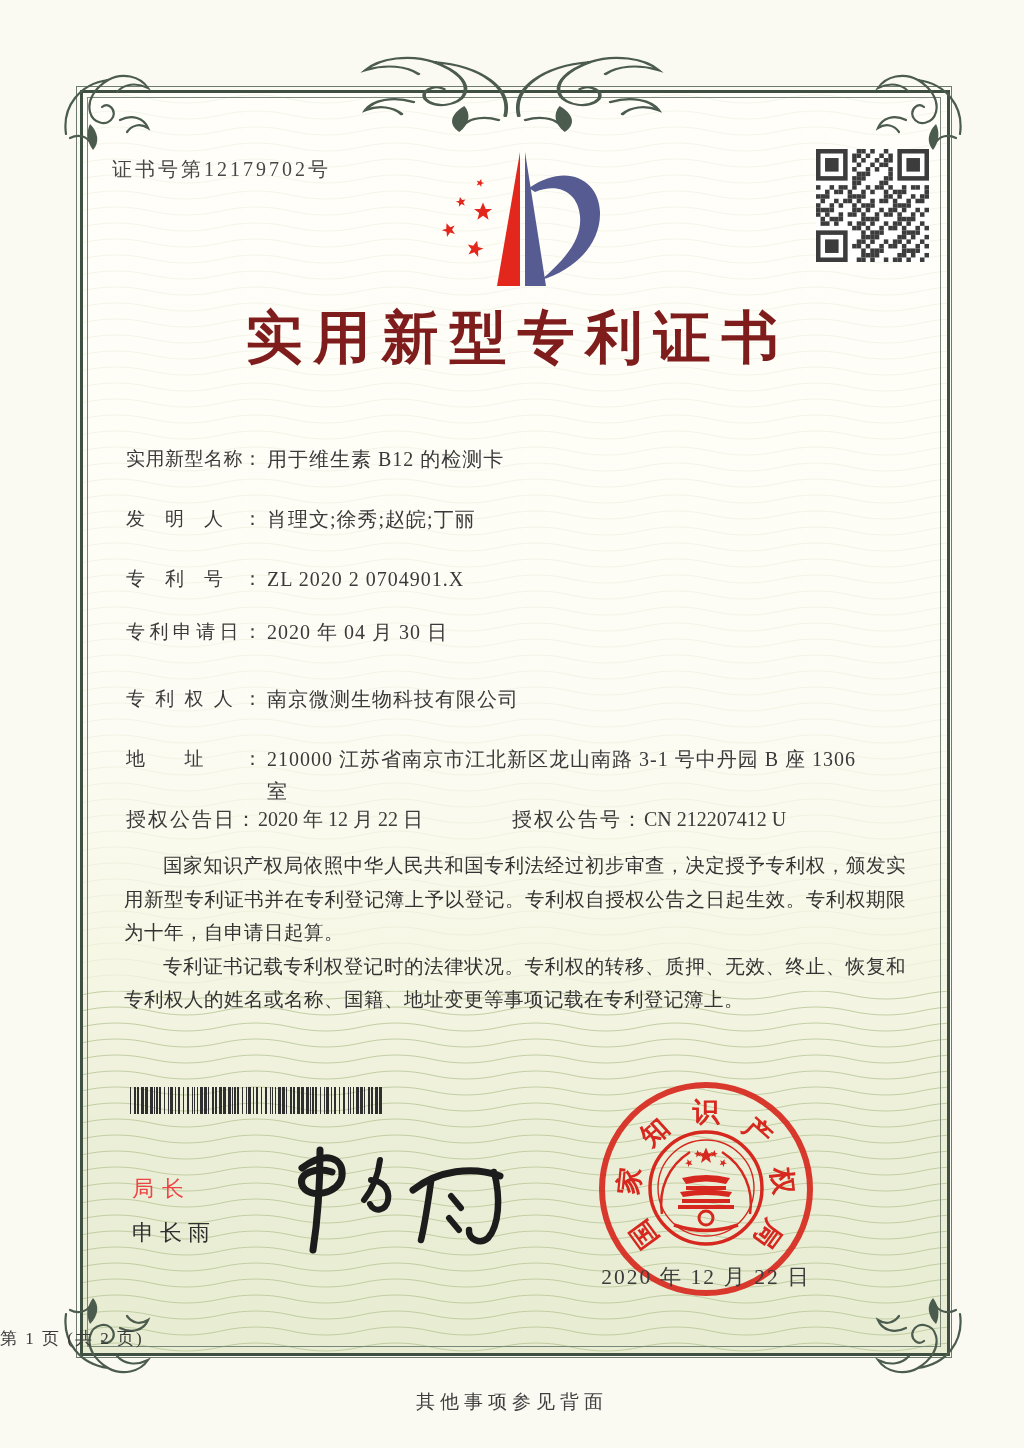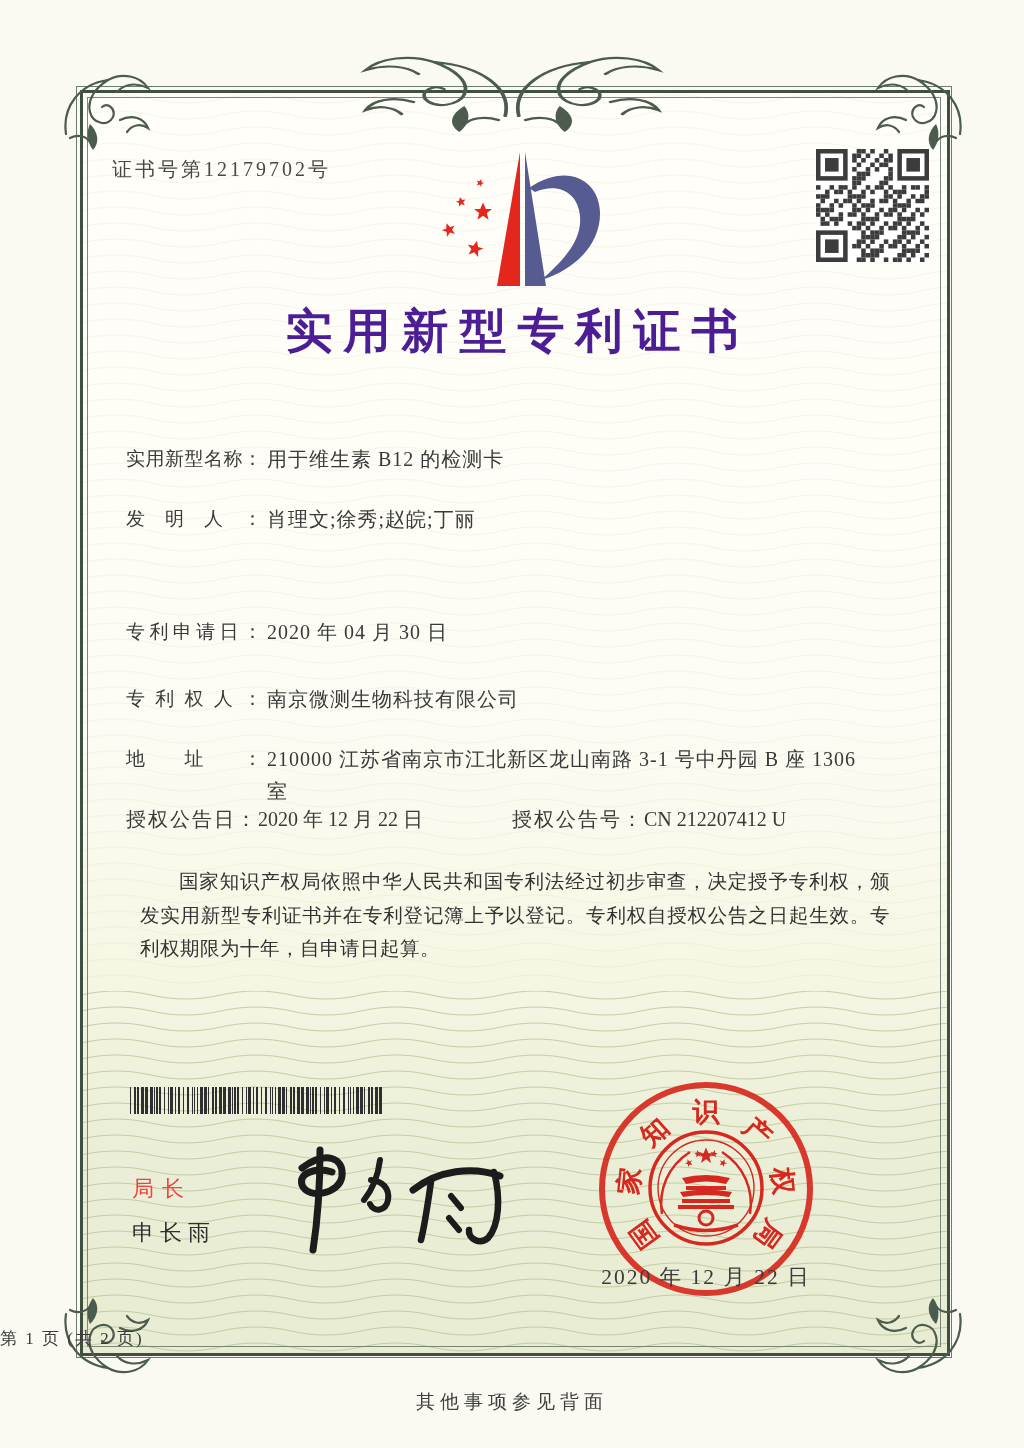--- a/index.html
+++ b/index.html
@@ -12,31 +12,31 @@
   .waves{position:absolute;left:81px;top:91px;}
   
   .frame-outer{position:absolute;left:76px;top:86px;width:874px;height:1270px;border:1px solid #6c7b6d;}
   .frame-mid{position:absolute;left:80px;top:90px;width:864px;height:1260px;border:3px solid #3f4f42;}
   .frame-inner{position:absolute;left:87px;top:97px;width:852px;height:1248px;border:1px solid #78877a;}
   .ornament{position:absolute;pointer-events:none;}
   
   .cert-no{position:absolute;left:112px;top:156px;font-size:20px;letter-spacing:3px;color:#474747;}
   .logo{position:absolute;left:425px;top:146px;}
   .qr{position:absolute;left:816px;top:149px;background:#fff;}
-  .title{position:absolute;left:0;right:0;top:300px;text-align:center;font-size:47px;font-weight:bold;
-         letter-spacing:11px;text-indent:11px;color:#4c1d95;}
+  .title{position:absolute;left:0;right:0;top:300px;text-align:center;font-size:57px;font-weight:bold;
+         letter-spacing:11px;text-indent:11px;color:#7f1d1d;}
   
   .row{position:absolute;left:126px;font-size:20px;color:#3a3a3a;white-space:normal;}
   .flabel{display:inline-block;width:136px;font-size:19px;text-align:justify;text-align-last:justify;vertical-align:top;line-height:32px;}
   .fvalue{display:inline-block;width:604px;margin-left:5px;vertical-align:top;line-height:32px;letter-spacing:1px;}
   .grant-pair2{position:absolute;left:386px;top:0;white-space:nowrap;}
   .glabel{letter-spacing:2px;}
   
   .body-text{position:absolute;left:124px;top:849px;width:782px;font-size:19.5px;line-height:33.5px;color:#333;}
-  .body-text p{margin:16px;text-indent:2em;text-align:justify;letter-spacing:0.5px;}
+  .body-text p{margin:0;text-indent:2em;text-align:justify;letter-spacing:0.5px;}
   
   .barcode{position:absolute;left:130px;top:1087px;width:258px;height:27px;}
   .barcode i{position:absolute;top:0;height:100%;background:#2f2f2f;}
   .signer-title{position:absolute;left:132px;top:1174px;font-size:22px;letter-spacing:8px;color:#ef4444;}
   .signer-name{position:absolute;left:132px;top:1218px;font-size:22px;letter-spacing:6px;color:#2f2f2f;}
   .signature{position:absolute;left:268px;top:1138px;}
   
   .seal{position:absolute;left:599px;top:1082px;width:214px;height:214px;z-index:4;}
   .seal-ring{position:absolute;inset:0;border:6px solid rgba(215,40,30,0.92);border-radius:50%;}
   #seal-arc{position:absolute;inset:0;}
@@ -336,38 +336,42 @@
     </svg>
 
   <div class="title">实用新型专利证书</div>
 
   <div class="row" style="top:443px">
     <span class="flabel">实用新型名称：</span><span class="fvalue">用于维生素 B12 的检测卡</span>
   </div>
   <div class="row" style="top:503px">
     <span class="flabel">发明人：</span><span class="fvalue">肖理文;徐秀;赵皖;丁丽</span>
   </div>
+  <div class="row" style="top:563px">
+    <span class="flabel">专利号：</span><span class="fvalue">ZL 2020 2 0704901.X</span>
+  </div>
   <div class="row" style="top:616px">
     <span class="flabel">专利申请日：</span><span class="fvalue">2020 年 04 月 30 日</span>
   </div>
   <div class="row" style="top:683px">
     <span class="flabel">专利权人：</span><span class="fvalue">南京微测生物科技有限公司</span>
   </div>
   <div class="row" style="top:743px">
     <span class="flabel">地址：</span><span class="fvalue">210000  江苏省南京市江北新区龙山南路 3-1 号中丹园 B 座 1306 室</span>
   </div>
   <div class="row" style="top:806px">
     <span class="glabel">授权公告日：</span><span>2020 年 12 月 22 日</span>
     <span class="grant-pair2">
       <span class="glabel">授权公告号：</span><span>CN 212207412 U</span>
     </span>
   </div>
 
   <div class="body-text">
     <p>国家知识产权局依照中华人民共和国专利法经过初步审查，决定授予专利权，颁发实用新型专利证书并在专利登记簿上予以登记。专利权自授权公告之日起生效。专利权期限为十年，自申请日起算。</p>
+    <p>专利证书记载专利权登记时的法律状况。专利权的转移、质押、无效、终止、恢复和专利权人的姓名或名称、国籍、地址变更等事项记载在专利登记簿上。</p>
   </div>
 
   <div class="barcode" id="barcode">
       <i style="left:0px;width:1px"></i>
       <i style="left:4px;width:2px"></i>
       <i style="left:7px;width:2px"></i>
       <i style="left:11px;width:3px"></i>
       <i style="left:15px;width:3px"></i>
       <i style="left:20px;width:3px"></i>
       <i style="left:24px;width:1px"></i>

